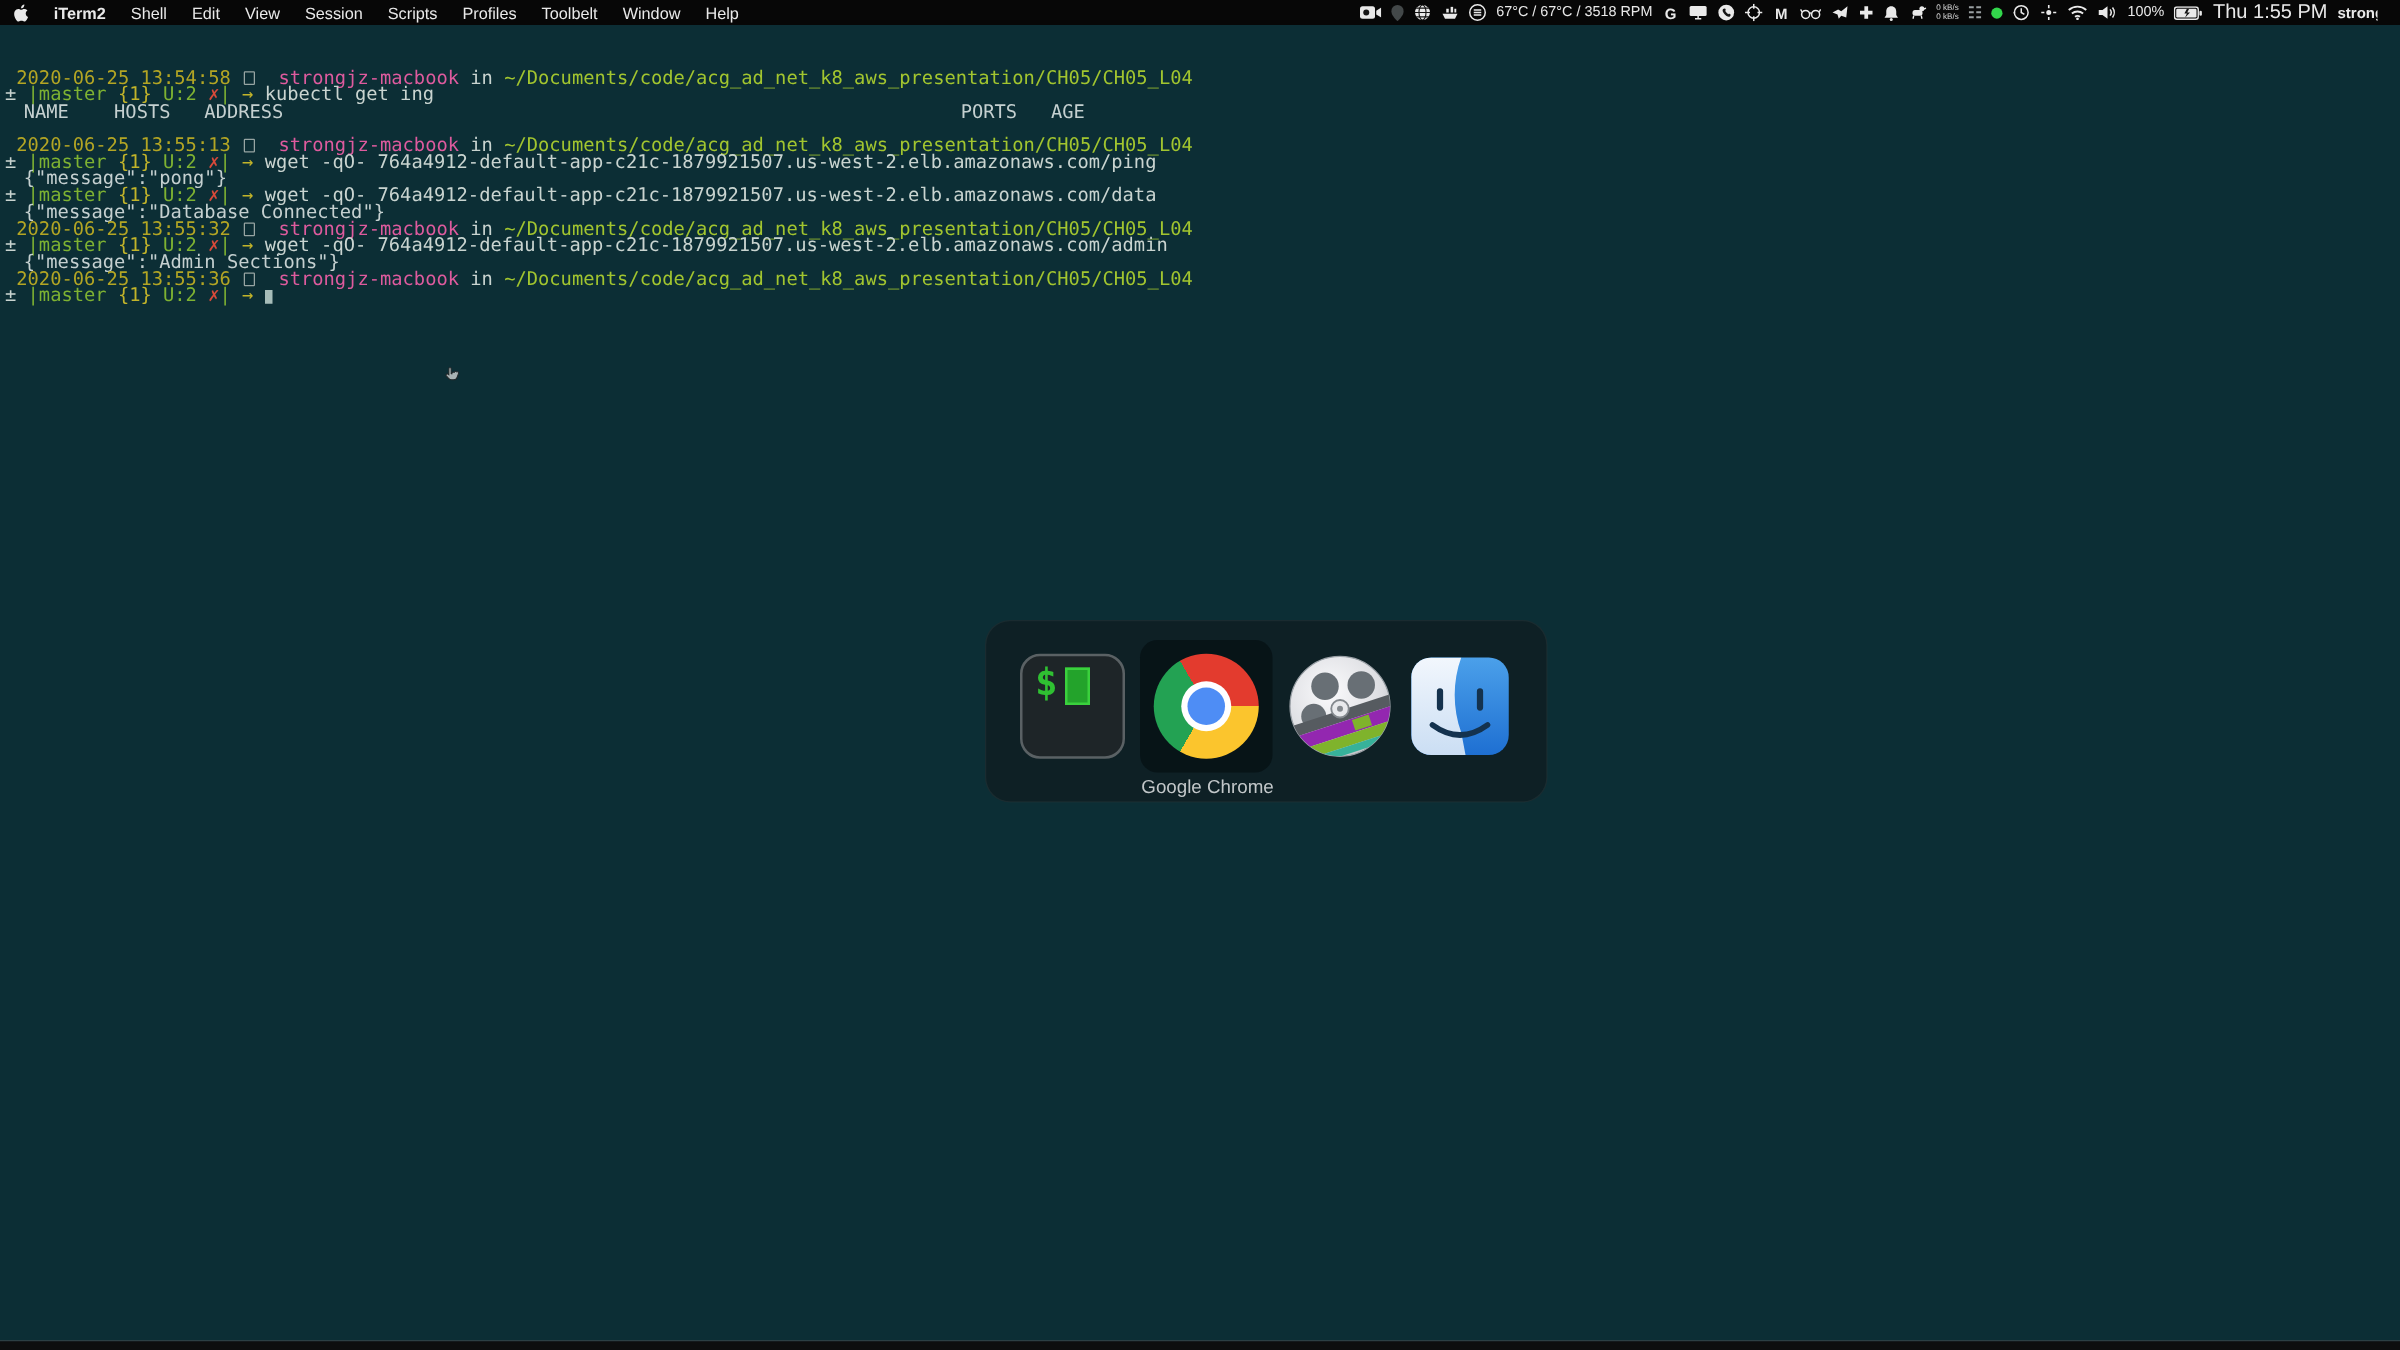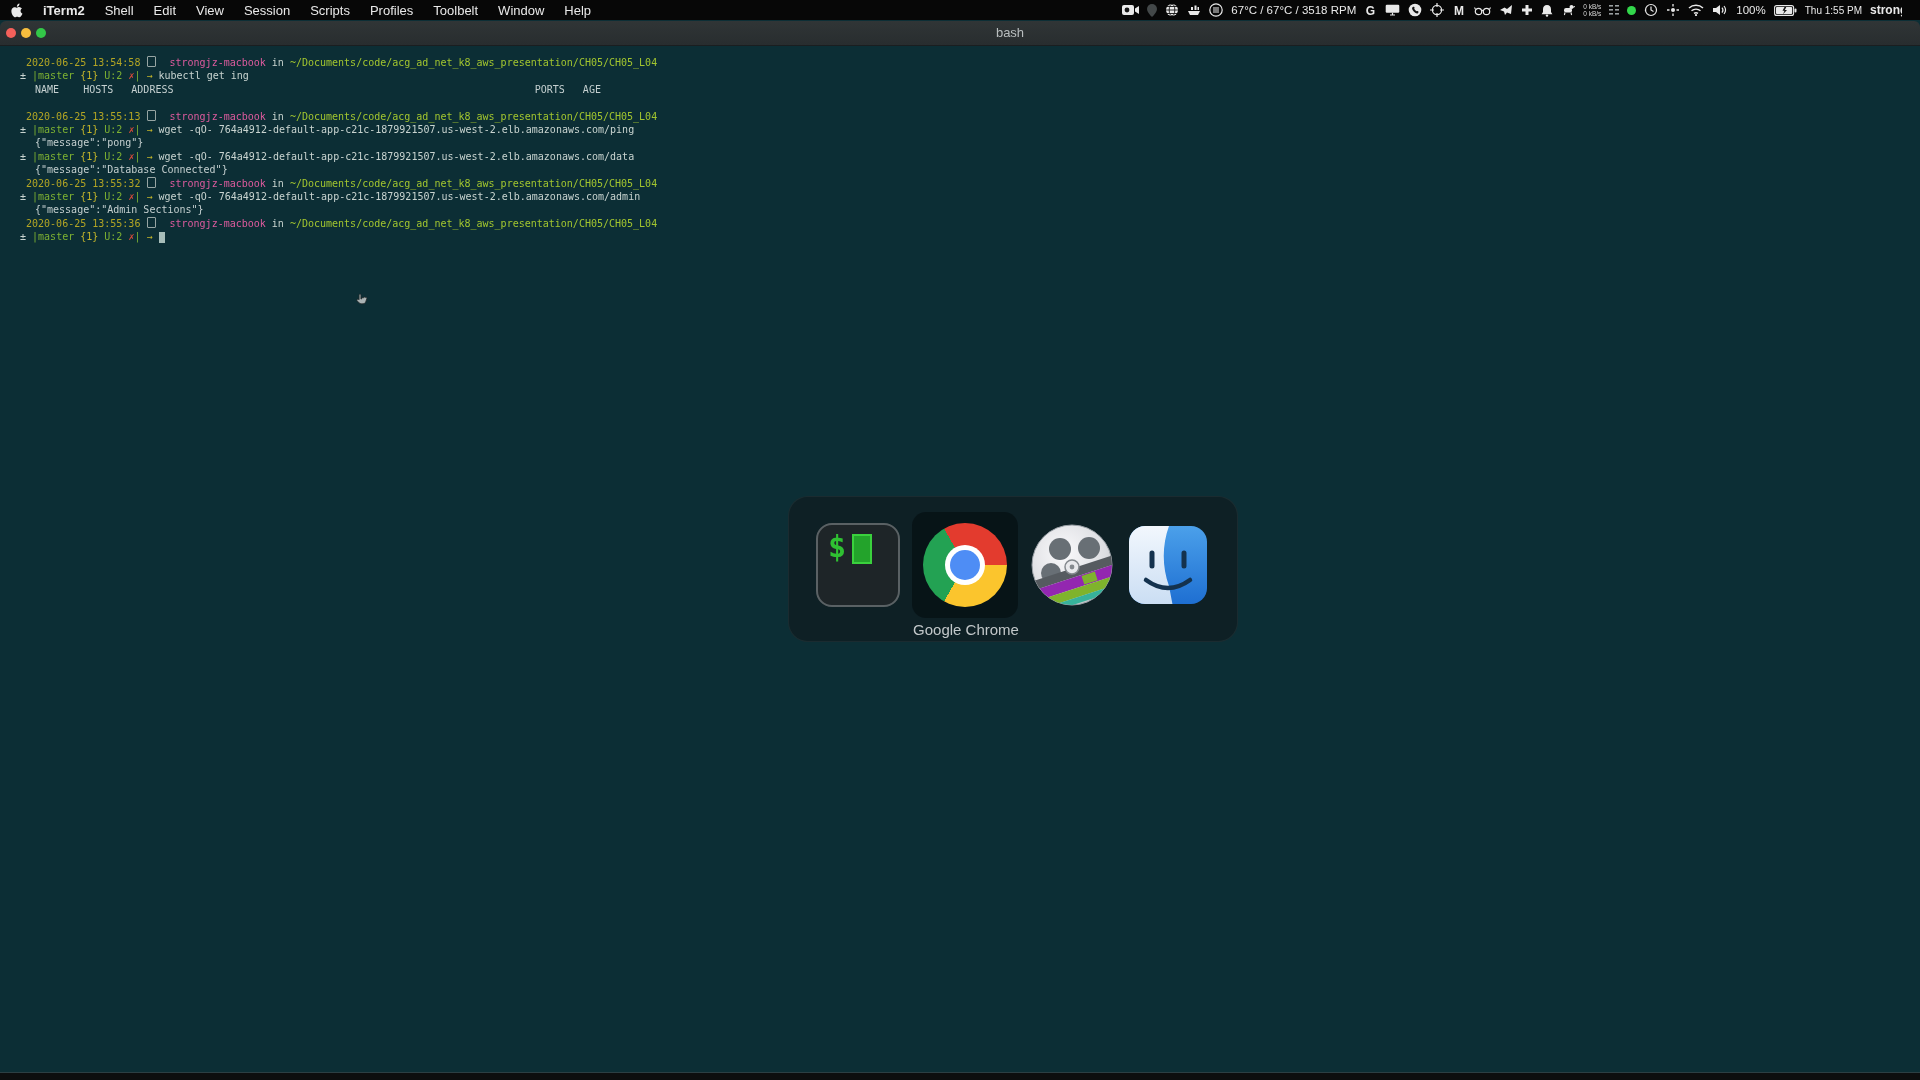--- a/index.html
+++ b/index.html
@@ -10,37 +10,37 @@
   .menubar{position:absolute;top:0;left:0;width:1920px;height:20px;background:#070707;color:#e9e9e9;
     display:flex;align-items:center;justify-content:space-between;font-size:13px;overflow:hidden;z-index:50;}
   .mb-left{display:flex;height:100%;}
   .mb-left .mi{padding:0 10px;height:100%;display:flex;align-items:center;white-space:nowrap;}
   .mb-app{font-weight:bold;}
   .mb-right{display:flex;align-items:center;height:100%;gap:8px;padding-right:18px;font-size:11.5px;white-space:nowrap;}
   .mb-ic{display:flex;align-items:center;height:100%;}
   .mb-ic svg{display:block;}
   .net{font-size:6.5px;line-height:7px;text-align:right;color:#d8d8d8;}
   .dot{width:9px;height:9px;border-radius:50%;background:#32d74b;display:inline-block;}
-  .mb-clock{font-size:10px;}
+  .mb-clock{font-size:16px;}
   .mb-user{font-weight:bold;font-size:12px;width:32px;overflow:hidden;}
 
   
   .titlebar{position:absolute;top:21px;left:0;width:1920px;height:24px;
     background:linear-gradient(#30
 3536,#282d2f);background:linear-gradient(#303536,#282d2f);
     border-bottom:1px solid #1a1e20;border-radius:6px 6px 0 0;z-index:10;}
   .lights{position:absolute;left:6px;top:7px;display:flex;gap:5px;}
   .light{width:10px;height:10px;border-radius:50%;}
   .l-red{background:#f4605a;}.l-yellow{background:#f6bd3e;}.l-green{background:#33c748;}
   .win-title{position:absolute;top:4px;left:1010px;transform:translateX(-50%);
     color:#b9bebf;font-size:13px;}
 
   
   .terminal{position:absolute;top:46px;left:0;right:0;bottom:7px;background:#0c2e35;
-    padding:10px 0 0 20px;font-family:"DejaVu Sans Mono",monospace;font-size:10px;z-index:1;}
+    padding:10px 0 0 4px;font-family:"DejaVu Sans Mono",monospace;font-size:15px;z-index:1;}
   .tl{height:13.4px;line-height:13.4px;white-space:pre;}
   .sg-t{color:#b3a524;}
   .sg-h{color:#de5b9e;}
   .sg-p{color:#c9d4d0;}
   .sg-d{color:#a2c52f;}
   .sg-g{color:#7eb232;}
   .sg-y{color:#c2b42a;}
   .sg-r{color:#d84a3a;}
   .sg-o{color:#c5d0d0;margin-left:15px;}
   .sg-cursor{display:inline-block;width:6px;height:11px;background:#a7bdb9;vertical-align:-2px;}
@@ -245,28 +245,20 @@
             <rect x="2" y="2" width="16.2" height="7" rx="1" fill="#e9e9e9"></rect>
             <rect x="20.5" y="3.5" width="2" height="4" rx="1" fill="#e9e9e9"></rect>
             <path d="M10.5 2 8.5 5.8h2L9 9.2l4-4.2h-2.2L12.3 2z" fill="#151515"></path>
           </svg>
       </span>
       <span class="mb-clock">Thu 1:55 PM</span>
       <span class="mb-user">strong</span>
     </div>
   </div>
 
-  <div class="titlebar">
-    <div class="lights">
-      <span class="light l-red"></span>
-      <span class="light l-yellow"></span>
-      <span class="light l-green"></span>
-    </div>
-    <span class="win-title">bash</span>
-  </div>
 
   <div class="terminal">
       <div class="tl"><span class="sg-t"> 2020-06-25 13:54:58 </span><span class="sg-clip"></span><span class="sg-p">  </span><span class="sg-h">strongjz-macbook</span><span class="sg-p"> in </span><span class="sg-d">~/Documents/code/acg_ad_net_k8_aws_presentation/CH05/CH05_L04</span></div>
       <div class="tl"><span class="sg-p">± </span><span class="sg-g">|master</span><span class="sg-y"> {1}</span><span class="sg-g"> U:2 </span><span class="sg-r">✗</span><span class="sg-g">|</span><span class="sg-y"> → </span><span class="sg-p">kubectl get ing</span></div>
       <div class="tl"><span class="sg-o">NAME    HOSTS   ADDRESS                                                            PORTS   AGE</span></div>
       <div class="tl"></div>
       <div class="tl"><span class="sg-t"> 2020-06-25 13:55:13 </span><span class="sg-clip"></span><span class="sg-p">  </span><span class="sg-h">strongjz-macbook</span><span class="sg-p"> in </span><span class="sg-d">~/Documents/code/acg_ad_net_k8_aws_presentation/CH05/CH05_L04</span></div>
       <div class="tl"><span class="sg-p">± </span><span class="sg-g">|master</span><span class="sg-y"> {1}</span><span class="sg-g"> U:2 </span><span class="sg-r">✗</span><span class="sg-g">|</span><span class="sg-y"> → </span><span class="sg-p">wget -qO- 764a4912-default-app-c21c-1879921507.us-west-2.elb.amazonaws.com/ping</span></div>
       <div class="tl"><span class="sg-o">{"message":"pong"}</span></div>
       <div class="tl"><span class="sg-p">± </span><span class="sg-g">|master</span><span class="sg-y"> {1}</span><span class="sg-g"> U:2 </span><span class="sg-r">✗</span><span class="sg-g">|</span><span class="sg-y"> → </span><span class="sg-p">wget -qO- 764a4912-default-app-c21c-1879921507.us-west-2.elb.amazonaws.com/data</span></div>

